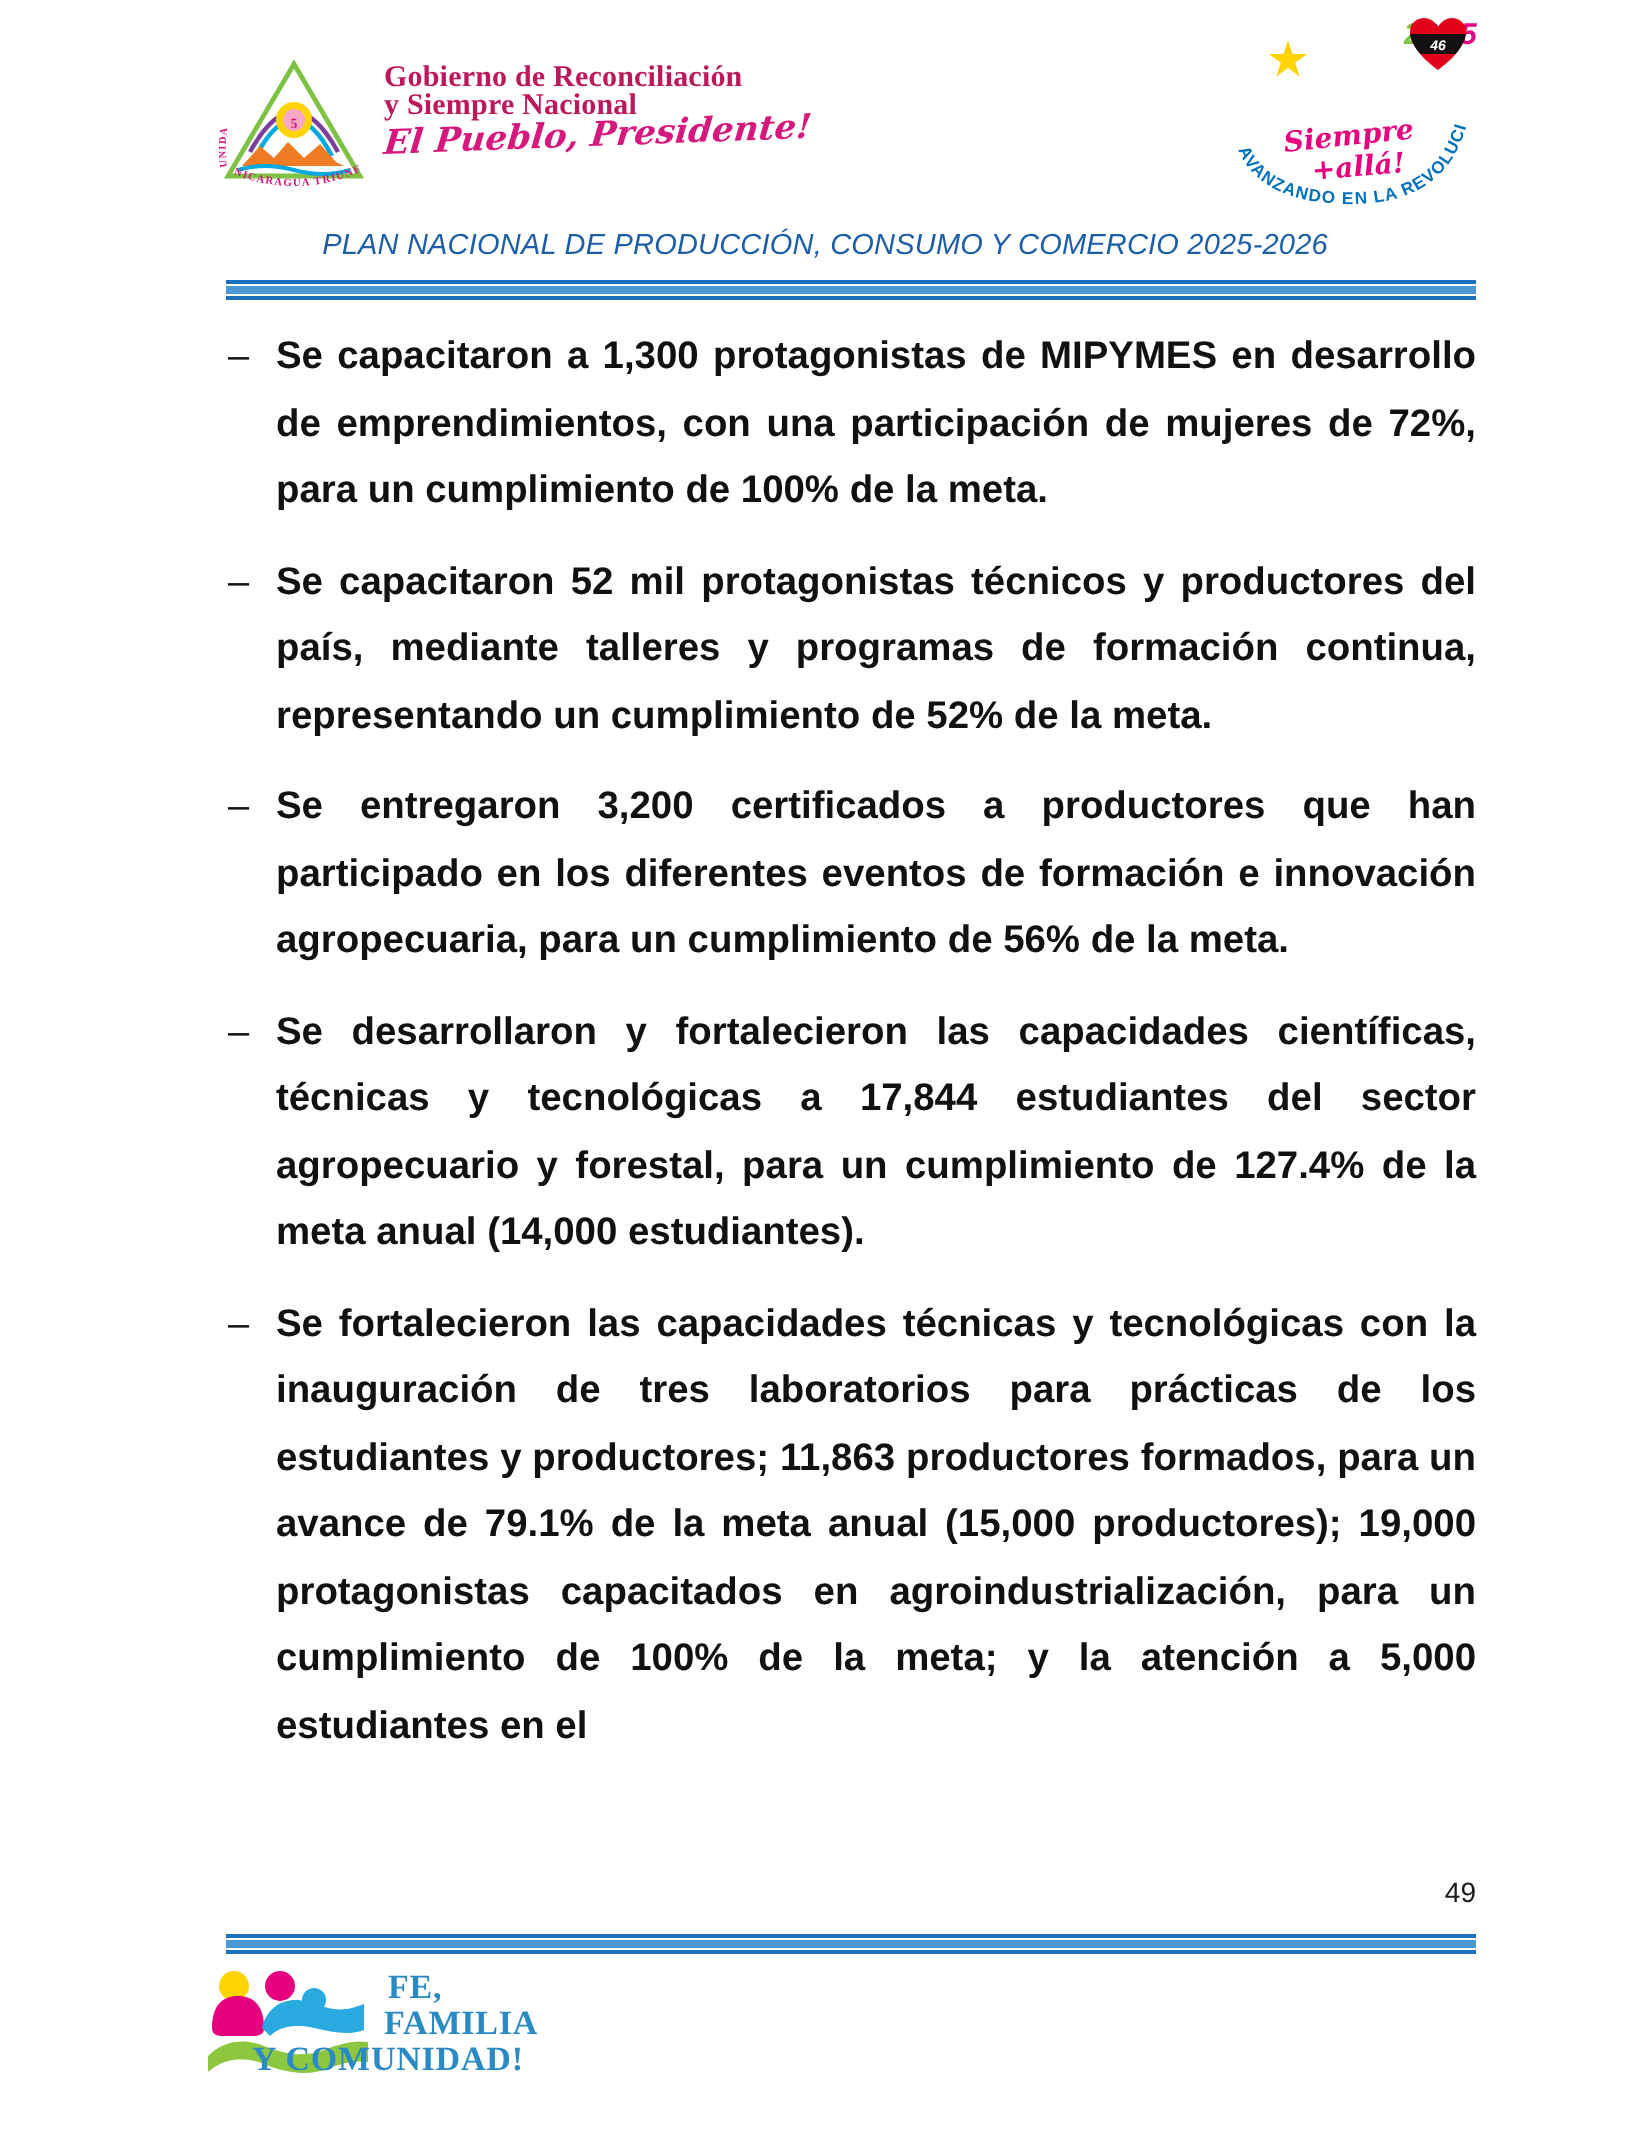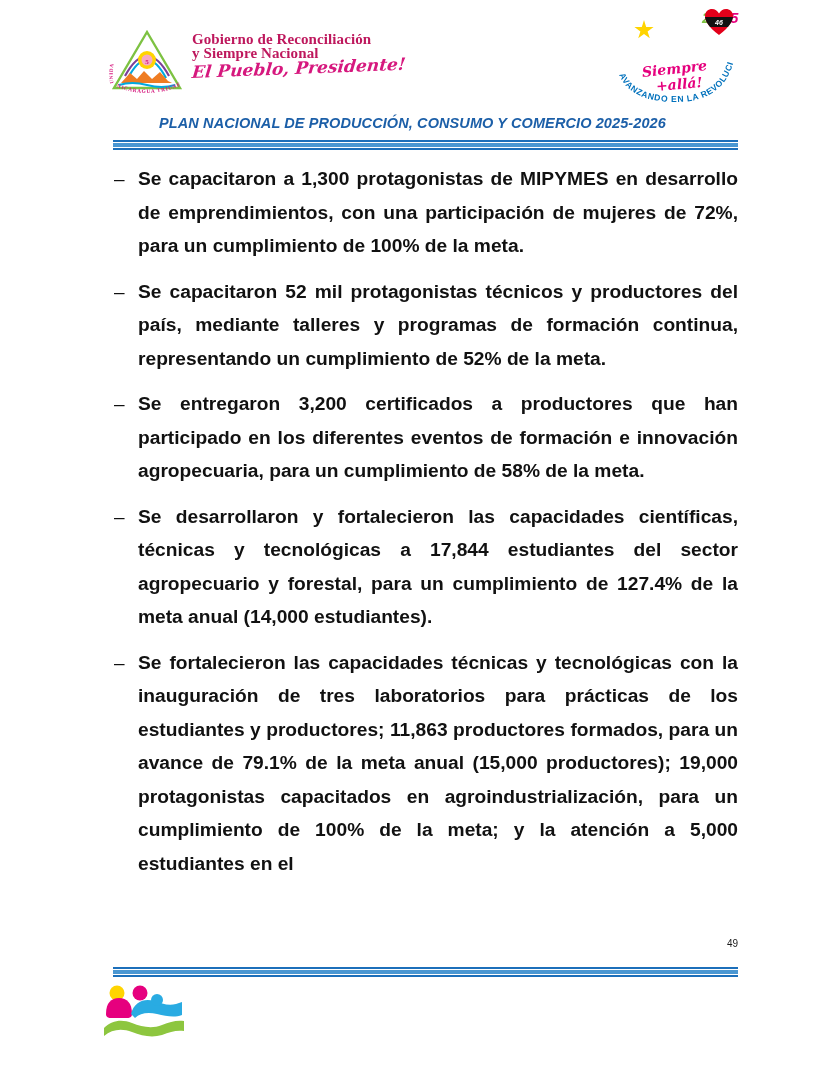--- a/index.html
+++ b/index.html
@@ -161,21 +161,21 @@
 
   
   .doc-title {
     position: absolute;
     top: 115px;
     left: 0;
     width: 825px;
     text-align: center;
     font-family: "Liberation Sans", sans-serif;
     font-size: 14.5px;
-    font-weight: 700;
+    font-weight: 400;
     font-style: italic;
     color: #1c5fa8;
     letter-spacing: 0.1px;
   }
   .rule-top {
     position: absolute;
     left: 113px;
     top: 140px;
     width: 625px;
   }
@@ -233,21 +233,21 @@
     hyphens: none;
     font-weight: bold;
   }
 
   
   .page-number {
     position: absolute;
     right: 87px;
     top: 938px;
     font-family: "Liberation Sans", sans-serif;
-    font-size: 10px;
+    font-size: 14px;
     color: #1a1a1a;
     text-align: right;
   }
 
   
   .page-footer {
     position: absolute;
     left: 0;
     top: 978px;
     width: 825px;
@@ -362,21 +362,21 @@
     <div class="bullet-text">Se capacitaron a 1,300 protagonistas de MIPYMES en desarrollo de emprendimientos, con una participación de mujeres de 72%, para un cumplimiento de 100% de la meta.</div>
   </div>
 
   <div class="bullet">
     <div class="bullet-marker">–</div>
     <div class="bullet-text">Se capacitaron 52 mil protagonistas técnicos y productores del país, mediante talleres y programas de formación continua, representando un cumplimiento de 52% de la meta.</div>
   </div>
 
   <div class="bullet">
     <div class="bullet-marker">–</div>
-    <div class="bullet-text">Se entregaron 3,200 certificados a productores que han participado en los diferentes eventos de formación e innovación agropecuaria, para un cumplimiento de 58% de la meta.</div>
+    <div class="bullet-text">Se entregaron 3,200 certificados a productores que han participado en los diferentes eventos de formación e innovación agropecuaria, para un cumplimiento de 56% de la meta.</div>
   </div>
 
   <div class="bullet">
     <div class="bullet-marker">–</div>
     <div class="bullet-text">Se desarrollaron y fortalecieron las capacidades científicas, técnicas y tecnológicas a 17,844 estudiantes del sector agropecuario y forestal, para un cumplimiento de 127.4% de la meta anual (14,000 estudiantes).</div>
   </div>
 
   <div class="bullet">
     <div class="bullet-marker">–</div>
     <div class="bullet-text">Se fortalecieron las capacidades técnicas y tecnológicas con la inauguración de tres laboratorios para prácticas de los estudiantes y productores; 11,863 productores formados, para un avance de 79.1% de la meta anual (15,000 productores); 19,000 protagonistas capacitados en agroindustrialización, para un cumplimiento de 100% de la meta; y la atención a 5,000 estudiantes en el</div>
@@ -403,14 +403,19 @@
 
         <circle cx="40" cy="9" r="7.5" fill="#e6007e"></circle>
 
         <path d="M31,30 C34,18 44,14 54,17 C62,19.5 68,22 76,20 L82,18 L82,31 C74,34 66,32 57,30 C48,28 40,29 35,34 Z" fill="#29abe2"></path>
 
         <circle cx="57" cy="16" r="6" fill="#29abe2"></circle>
 
         <path d="M4,44 C12,36 22,35 32,39 C42,43 52,45 62,41 C70,38 76,36 84,37 L84,47 C76,46 70,48 62,51 C52,54 42,52 32,48 C22,44 12,45 4,52 Z" fill="#8dc63f"></path>
       </svg>
     </div>
+    <div class="footer-words">
+      <span class="fw1">FE,</span>
+      <span class="fw2">FAMILIA</span>
+      <span class="fw3">Y COMUNIDAD!</span>
+    </div>
   </div>
 </div>
 
 </body></html>

